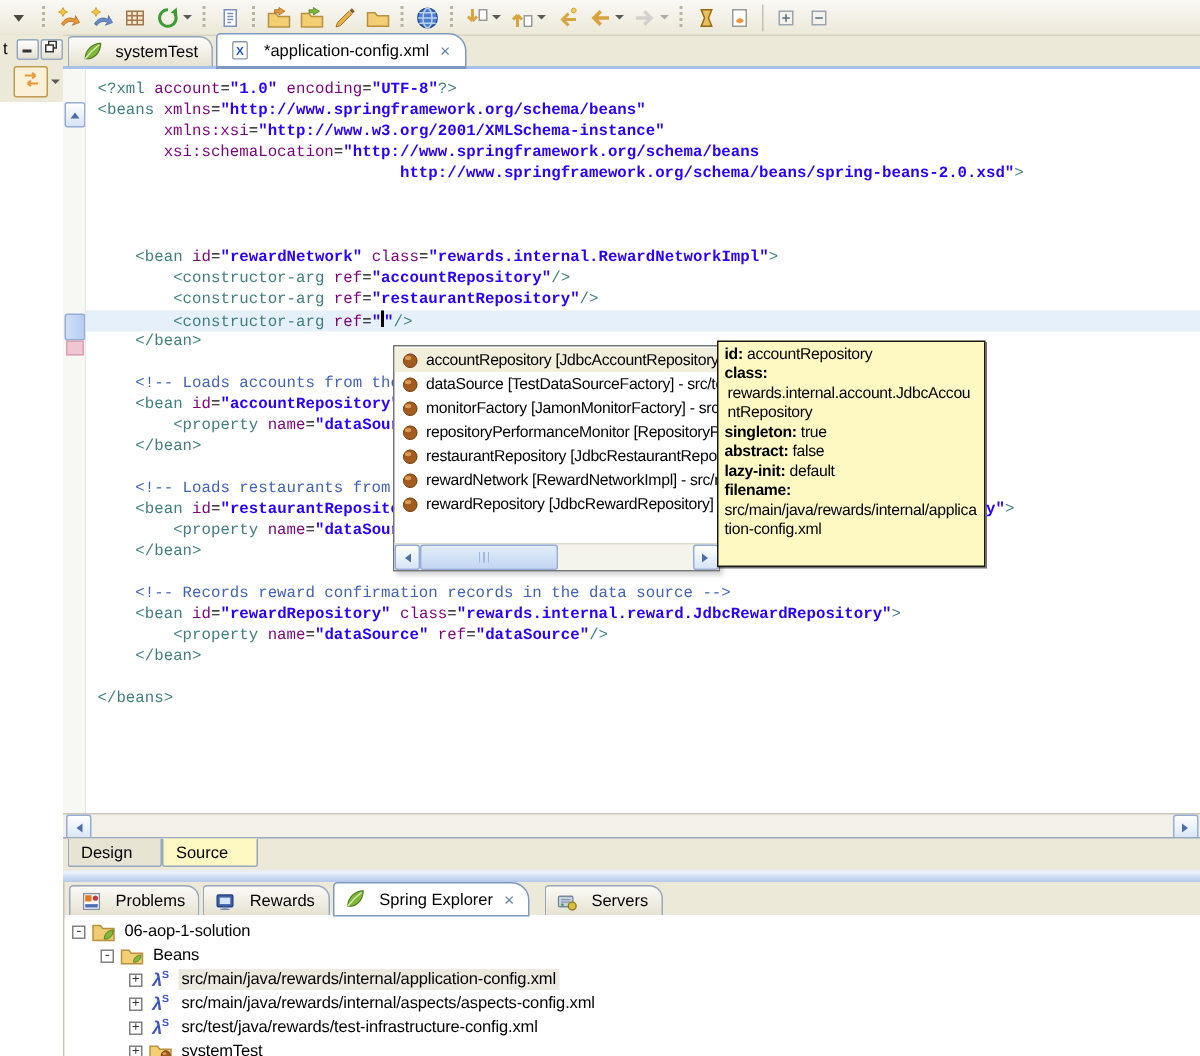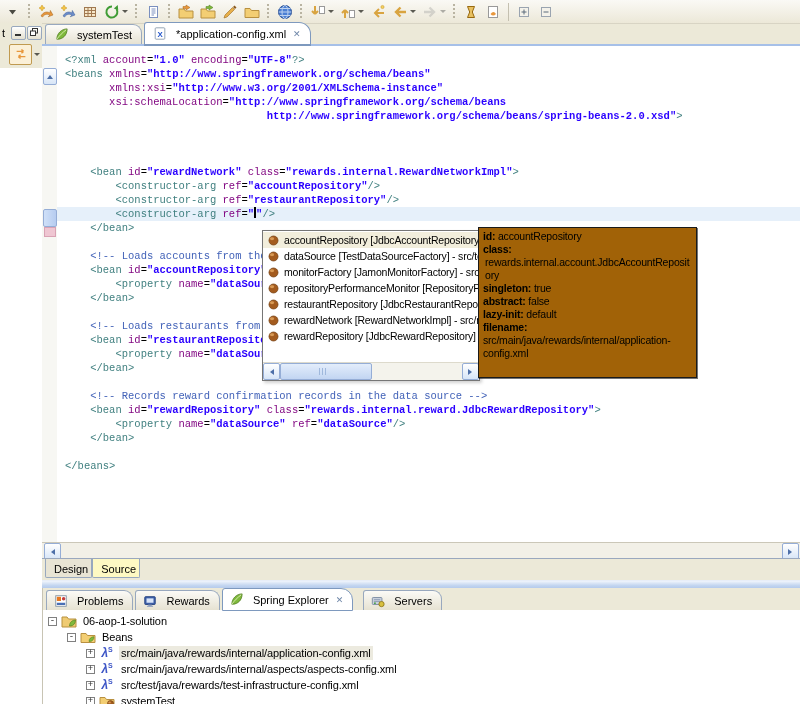--- a/index.html
+++ b/index.html
@@ -65,21 +65,21 @@
 
   .ehscroll{position:absolute;left:42px;top:542px;right:0;height:16px;background:#F2F0E7;
     border-top:1px solid #CBC7B8;}
   .harr{position:absolute;top:0px;width:15px;height:15px;border:1px solid #95ADD6;border-radius:2px;
     background:linear-gradient(#FFFFFF,#D7E5F7);display:flex;align-items:center;justify-content:center;}
   .tri-left{width:0;height:0;border:3px solid transparent;border-right:4px solid #4D6FA8;margin-left:-2px;}
   .tri-right{width:0;height:0;border:3px solid transparent;border-left:4px solid #4D6FA8;margin-right:-2px;}
 
   .ptabs{position:absolute;left:42px;top:558px;right:0;height:22px;background:#ECE9D8;
     border-top:1px solid #9AA8BE;display:flex;padding-left:3px;}
-  .ptab{height:17px;padding:1px 3px 0 8px;font-size:11px;border:1px solid #98A8BE;border-top:none;
+  .ptab{height:17px;padding:1px 19px 0 8px;font-size:11px;border:1px solid #98A8BE;border-top:none;
     border-radius:0 0 2px 2px;background:#E8E4D4;display:flex;align-items:center;}
   .ptab.active{background:#fef9c3;}
 
   .sash{position:absolute;left:42px;top:580px;right:0;height:8px;
     background:linear-gradient(#F0F5FC,#C4D6F0 55%,#AFC6EA);border-top:1px solid #E8EEF8;}
 
   
   .bottom{position:absolute;left:42px;top:588px;right:0;bottom:0;background:#ECE9D8;border-left:1px solid #C8C4B4;}
   .btabs{height:22px;display:flex;align-items:flex-end;padding-left:3px;border-bottom:2px solid #ec4899;}
   .btab{height:19px;display:inline-flex;align-items:center;gap:4px;padding:0 9px 0 6px;font-size:11px;
@@ -107,21 +107,21 @@
   .pitem.sel{background:#F2EEDC;}
   .pitem .picon{flex:none;width:14px;height:14px;display:inline-flex;align-items:center;justify-content:center;}
   .pscroll{position:absolute;left:0;right:0;bottom:0;height:17px;background:#F4F3EC;border-top:1px solid #DDDACC;}
   .pscroll .harr{top:0px;}
   .pthumb{position:absolute;left:17px;top:0px;width:90px;height:15px;border:1px solid #95ADD6;border-radius:2px;
     background:linear-gradient(#E3EDFB,#C2D5F2);}
   .pthumb:after{content:"";position:absolute;left:38px;top:4px;width:8px;height:7px;
     background:repeating-linear-gradient(90deg,#9FB8DC 0 1px,transparent 1px 3px);}
 
   
-  .tooltip{position:absolute;left:478px;top:227px;width:219px;height:151px;background:#a16207;
+  .tooltip{position:absolute;left:478px;top:227px;width:179px;height:151px;background:#fef9c3;
     border:1px solid #1A1A1A;z-index:11;box-shadow:1px 1px 0 rgba(0,0,0,0.55);
     padding:2px 4px;box-sizing:border-box;font-size:10.5px;line-height:13px;letter-spacing:-0.2px;
     overflow:hidden;}
   .tf{word-wrap:break-word;}
   .tf b{font-weight:bold;}
   .tf .blockval{padding-left:2px;}
 </style>
 </head>
 <body>
 

